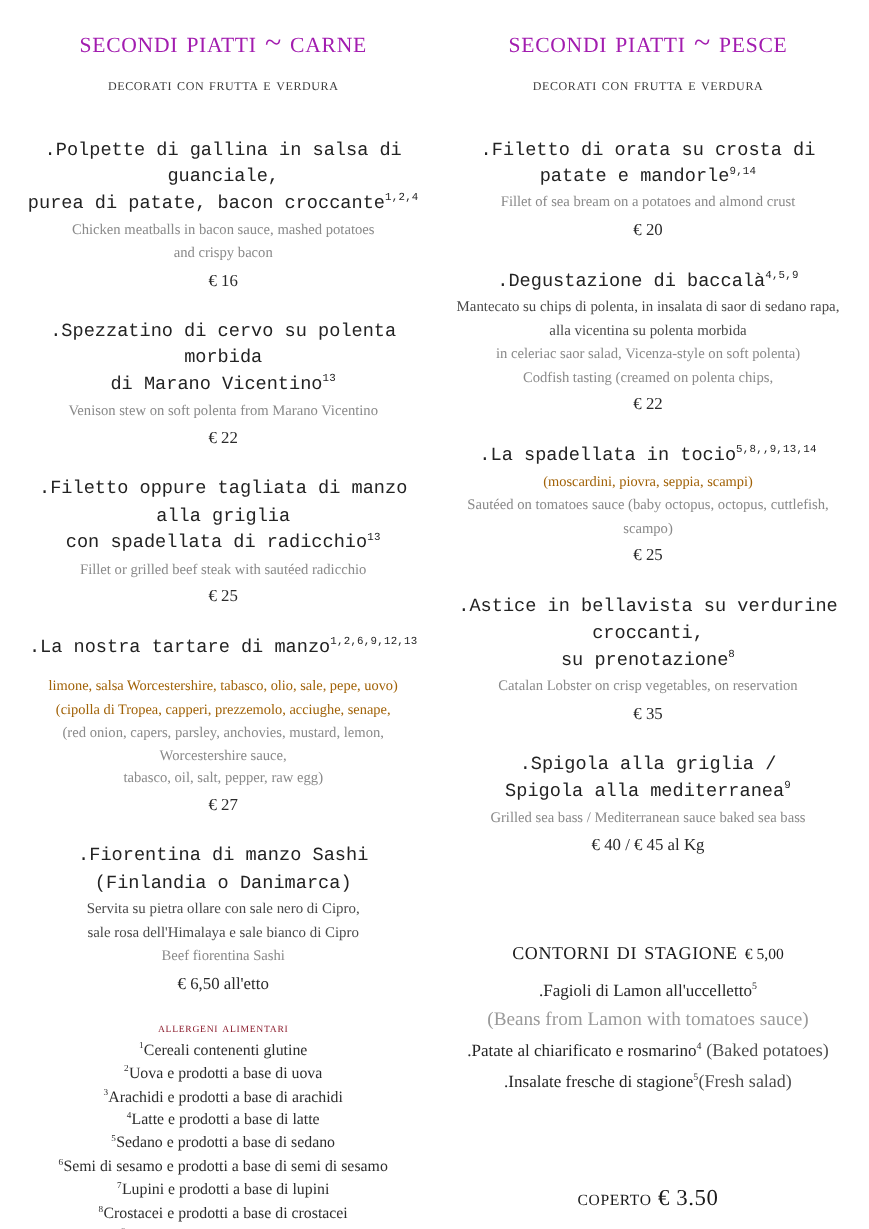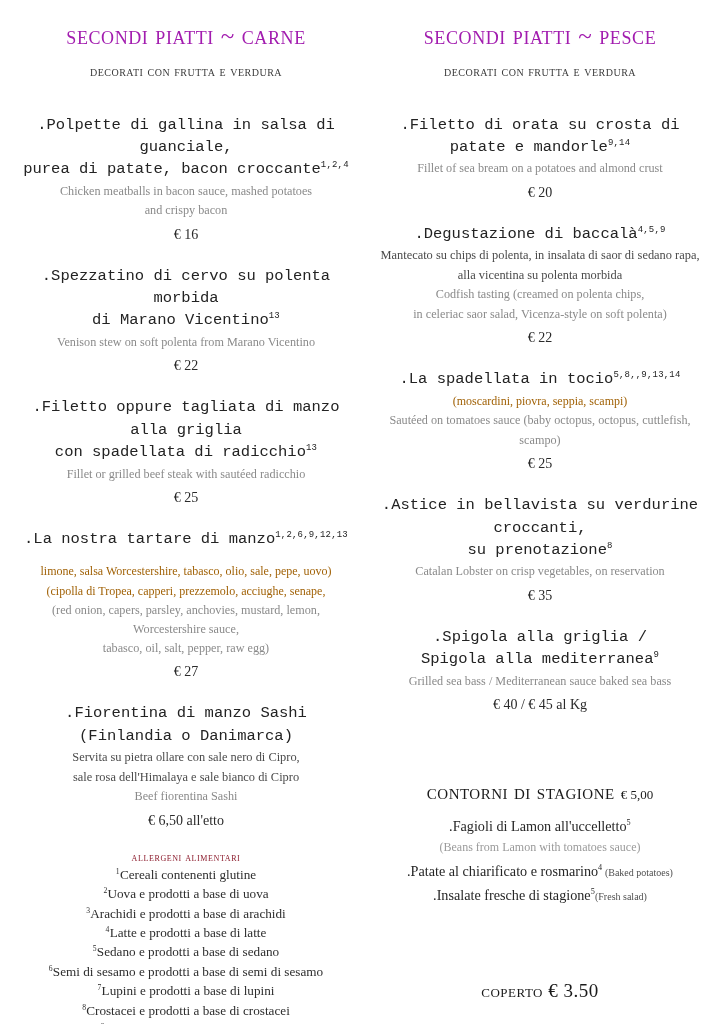--- a/index.html
+++ b/index.html
@@ -117,23 +117,23 @@
     font-variant: small-caps;
     text-transform: lowercase;
     letter-spacing: 0;
   }
   .contorno {
     font-size: 14.2px;
     line-height: 1.55;
     color: #262626;
     margin: 0 0 2px 0;
   }
-  .contorno .en { color: #4f4f4f; font-size: 10px; }
+  .contorno .en { color: #4f4f4f; font-size: 15px; }
   .contorno-note {
-    font-size: 12px;
+    font-size: 16px;
     color: #9a9a9a;
     line-height: 1.4;
     margin: 0 0 4px 0;
   }
   .coperto {
     font-size: 19px;
     font-variant: small-caps;
     text-transform: lowercase;
     letter-spacing: 0.5px;
     color: #1a1a1a;
@@ -219,22 +219,22 @@
     <div class="dish">
       <div class="dish-name"><span>.Filetto di orata su crosta di patate e mandorle</span><sup>9,14</sup></div>
       <div class="dish-desc">Fillet of sea bream on a potatoes and almond crust</div>
       <div class="dish-price">€ 20</div>
     </div>
 
     <div class="dish">
       <div class="dish-name"><span>.Degustazione di baccalà</span><sup>4,5,9</sup></div>
       <div class="dish-desc-it">Mantecato su chips di polenta, in insalata di saor di sedano rapa,</div>
       <div class="dish-desc-it">alla vicentina su polenta morbida</div>
+      <div class="dish-desc">in celeriac saor salad, Vicenza-style on soft polenta)</div>
       <div class="dish-desc">Codfish tasting (creamed on polenta chips,</div>
-      <div class="dish-desc">in celeriac saor salad, Vicenza-style on soft polenta)</div>
       <div class="dish-price">€ 22</div>
     </div>
 
     <div class="dish">
       <div class="dish-name"><span>.La spadellata in tocio</span><sup>5,8,,9,13,14</sup></div>
       <div class="dish-paren">(moscardini, piovra, seppia, scampi)</div>
       <div class="dish-desc">Sautéed on tomatoes sauce (baby octopus, octopus, cuttlefish,</div>
       <div class="dish-desc">scampo)</div>
       <div class="dish-price">€ 25</div>
     </div>

